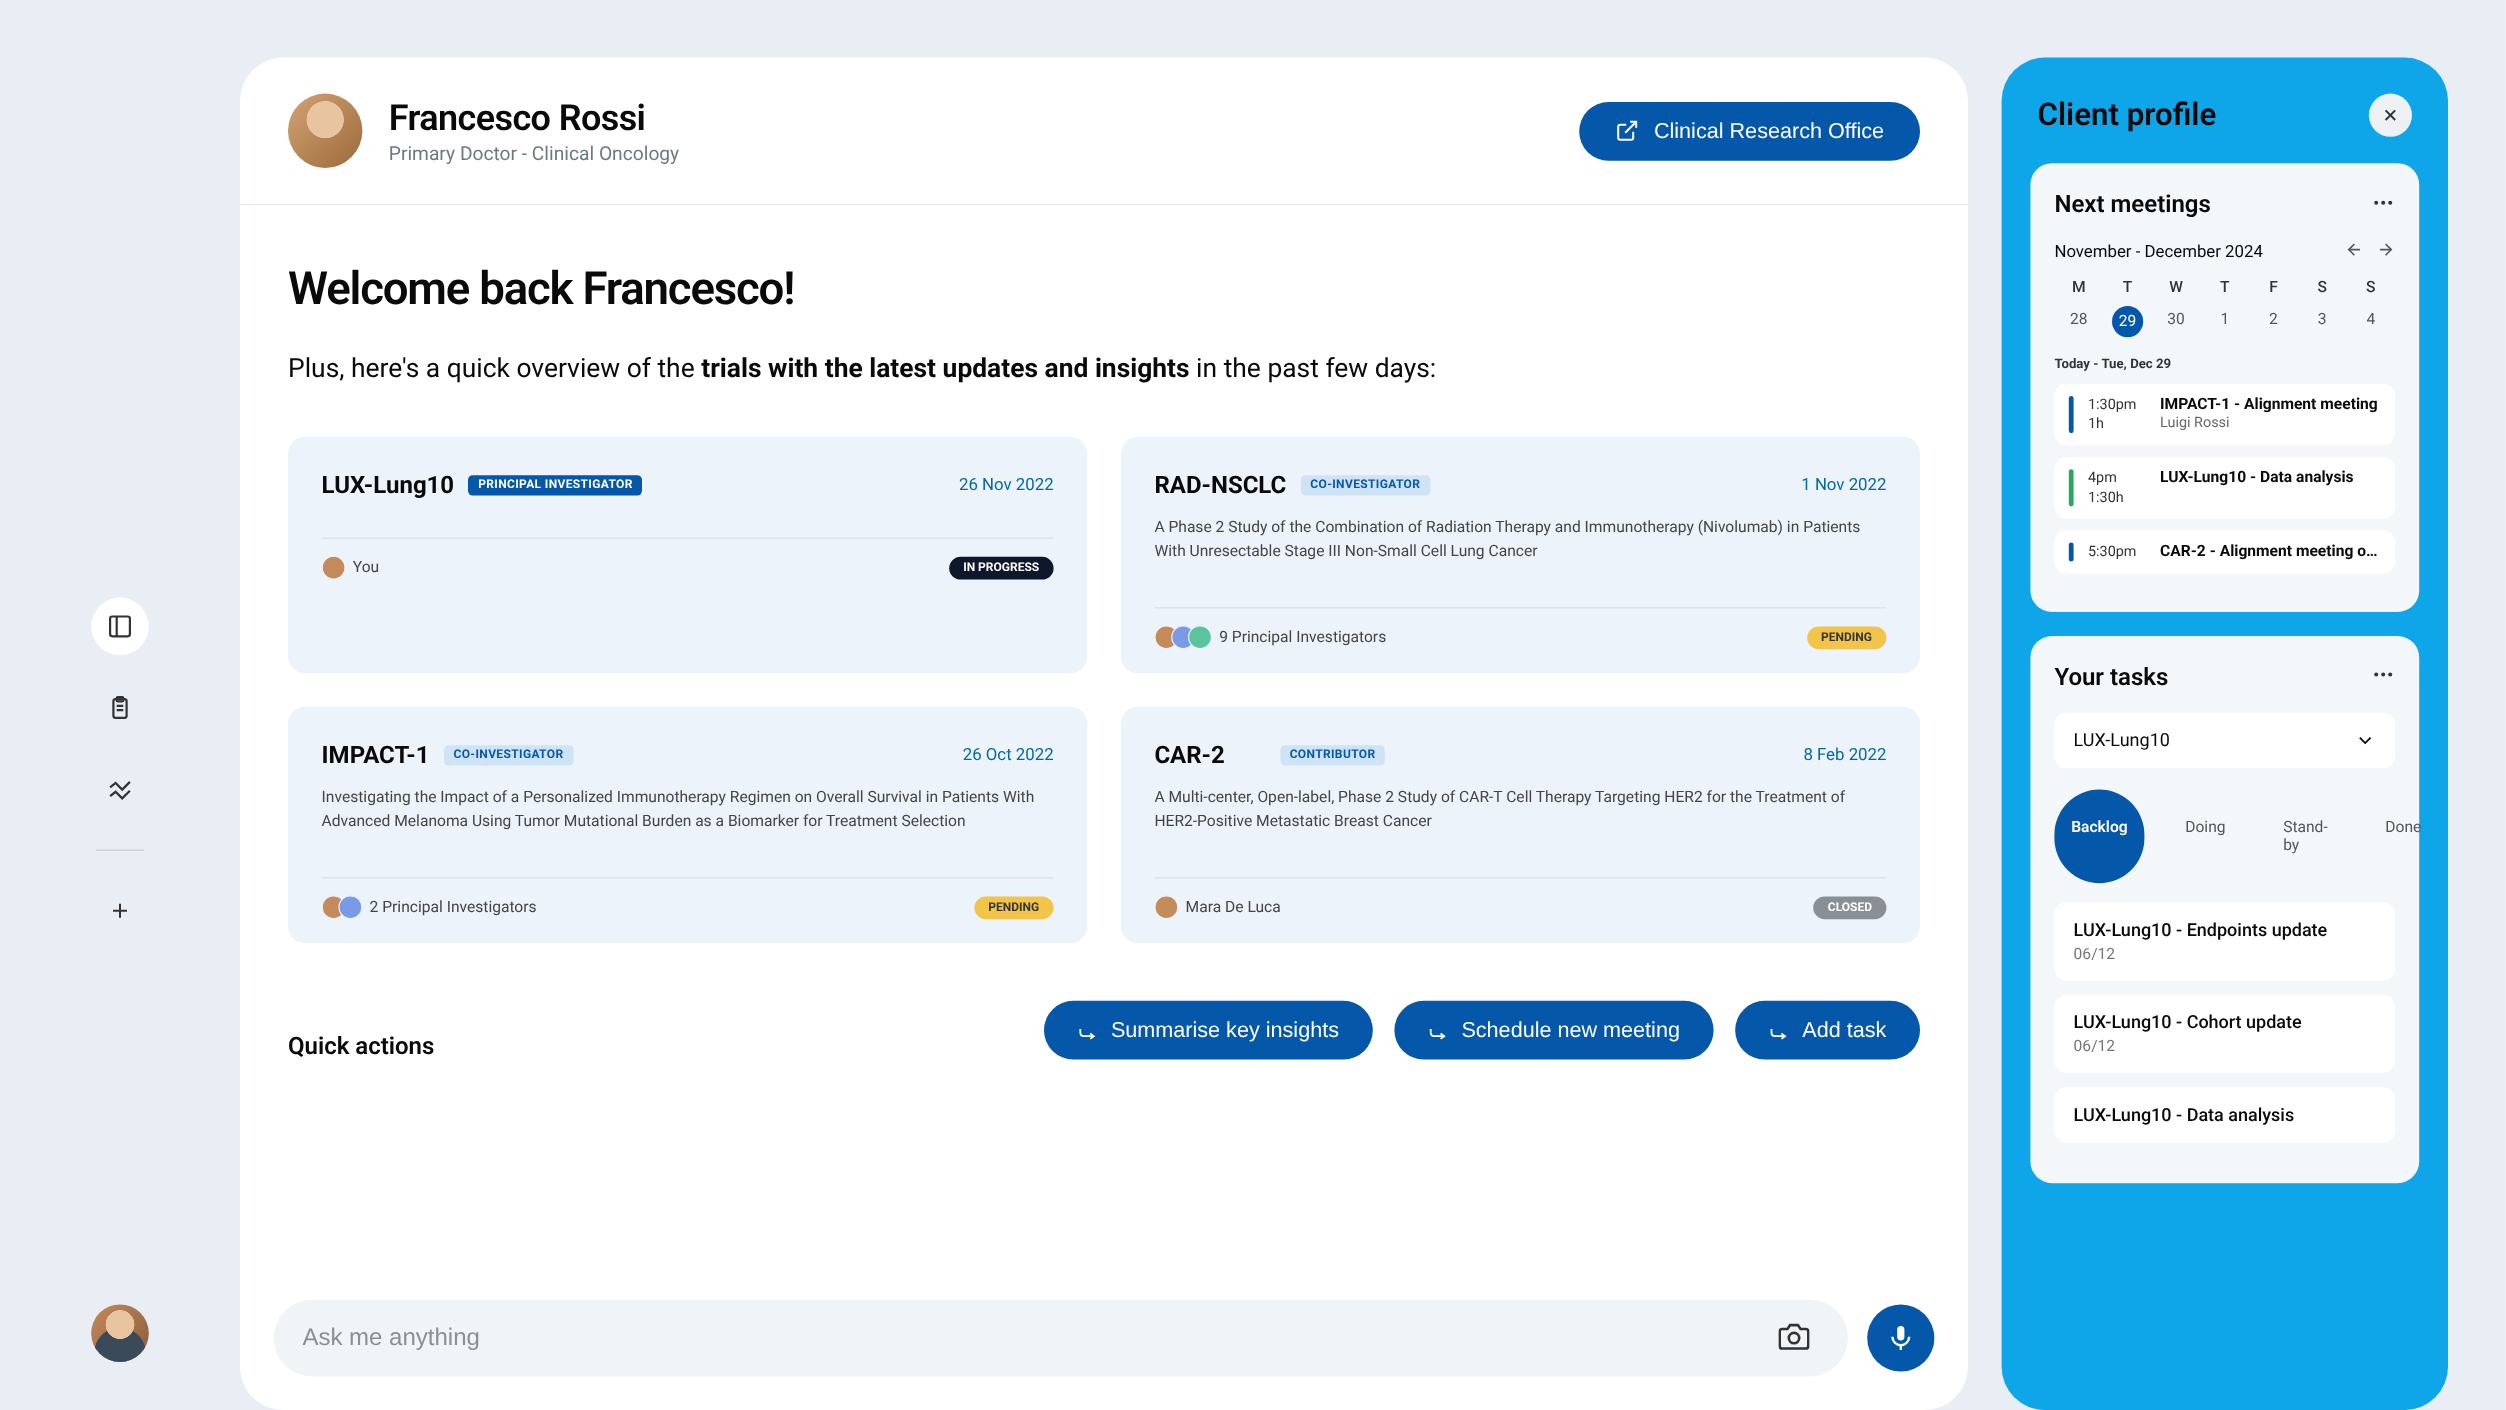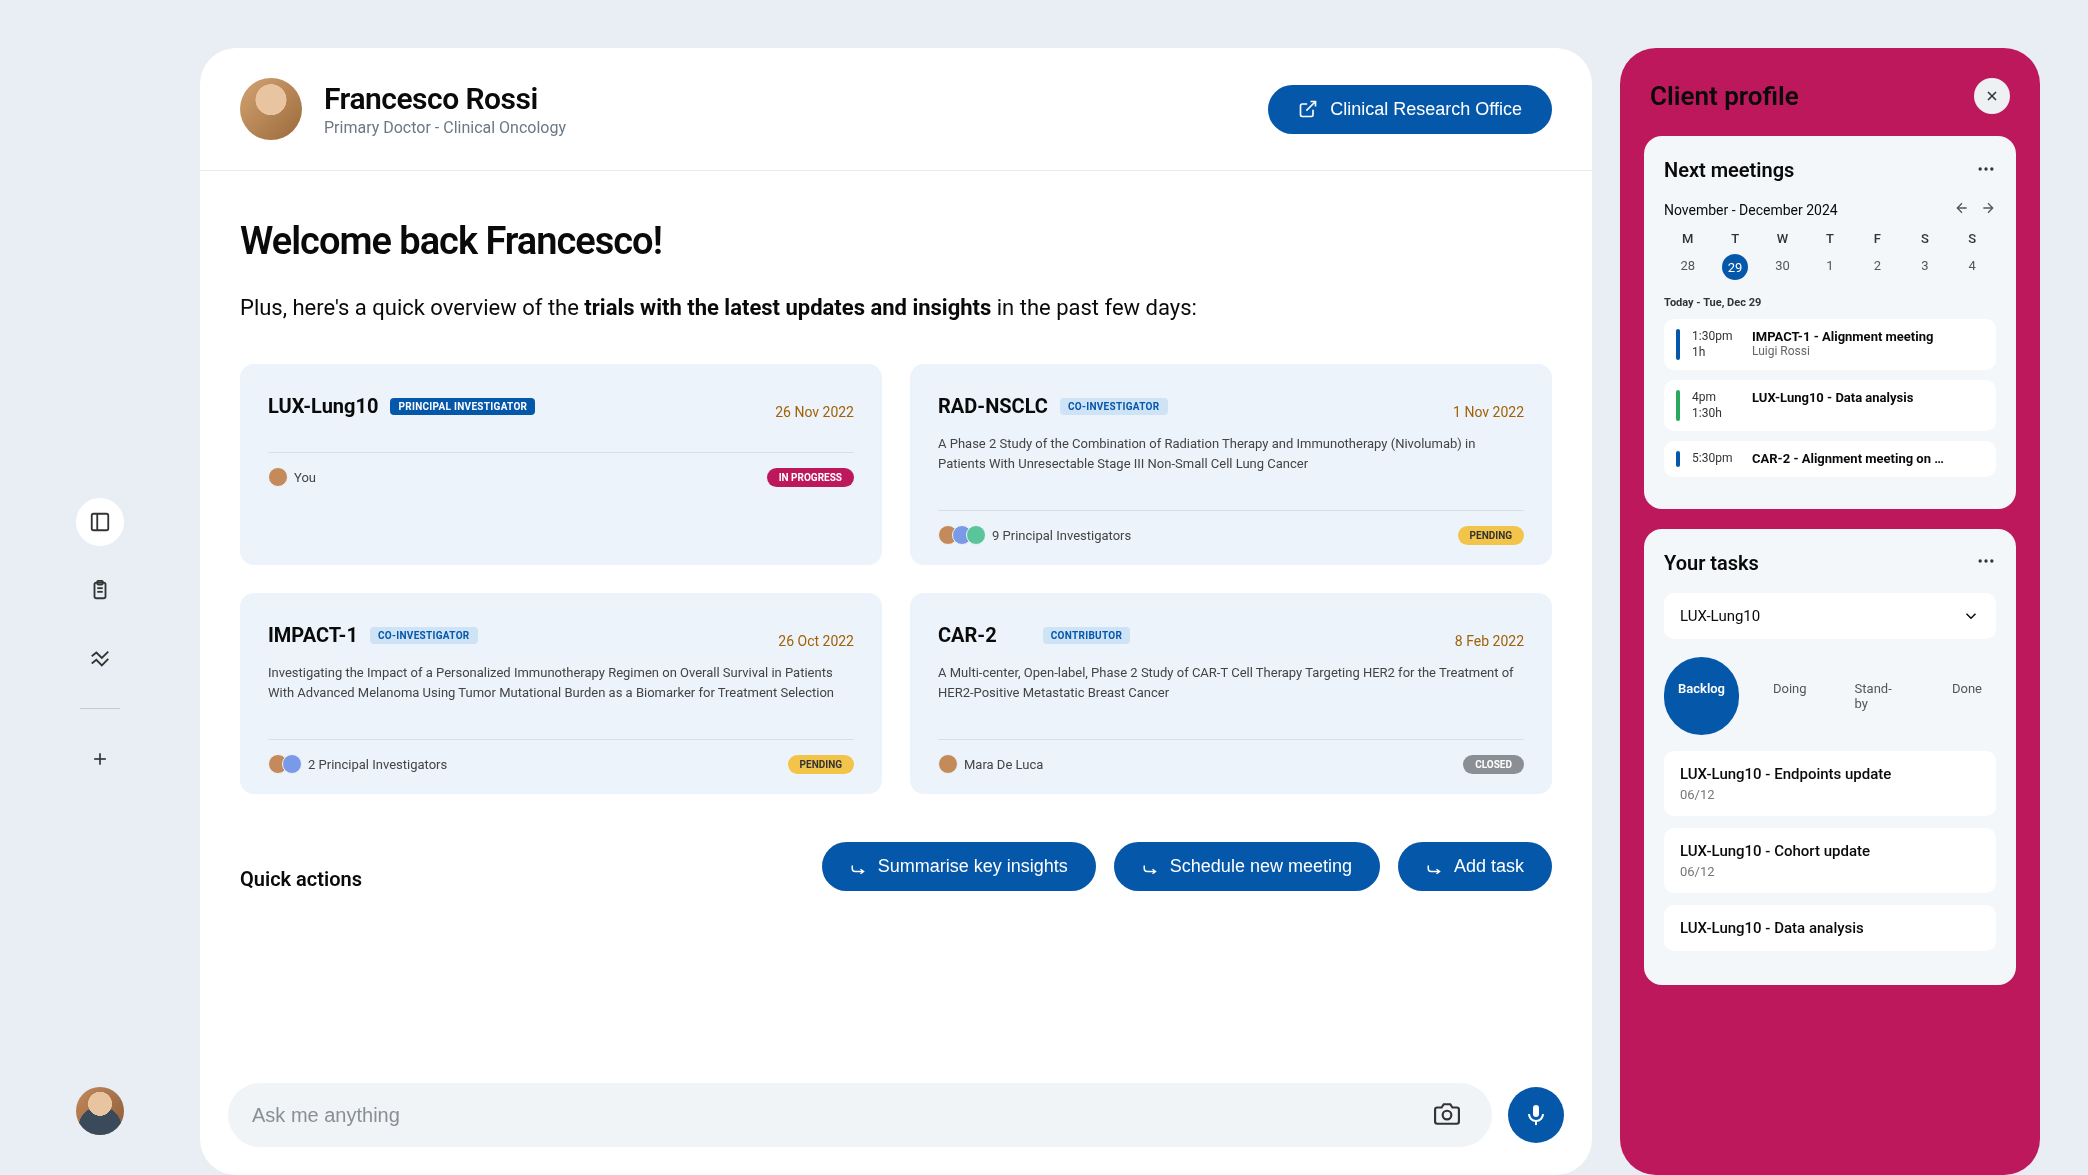--- a/index.html
+++ b/index.html
@@ -106,37 +106,37 @@
 .trial-top { display: flex; align-items: center; margin-bottom: 14px; }
 .trial-name { font-size: 20px; font-weight: 700; margin-right: 12px; }
 .role-badge {
   font-size: 10px; font-weight: 700; letter-spacing: 0.3px;
   padding: 3px 8px; border-radius: 4px;
   text-transform: uppercase;
 }
 .role-principal { background: #0557a9; color: #fff; }
 .role-co { background: #cfe3f7; color: #0557a9; }
 .role-contrib { background: #cfe3f7; color: #0557a9; margin-left: 34px; }
-.trial-date { margin-left: auto; font-size: 14px; color: #a16207; margin-top: 12px; }
+.trial-date { margin-left: auto; font-size: 14px; color: #0369a1; }
 .trial-desc { font-size: 13px; color: #444; line-height: 1.5; min-height: 58px; }
 .trial-sep { height: 1px; background: #d5e0ea; margin: 18px 0 14px; }
 .trial-foot { display: flex; align-items: center; }
 .avatars { display: flex; }
 .av { width: 20px; height: 20px; border-radius: 50%; border: 1.5px solid #ecf3fa; margin-right: -6px; }
 .av1 { background: #c48a5a; }
 .av2 { background: #7a9ae8; }
 .av3 { background: #5ac49a; }
 .trial-pi { font-size: 13px; color: #444; margin-left: 12px; }
 .status-badge {
   margin-left: auto;
   font-size: 10px; font-weight: 700;
   padding: 4px 12px; border-radius: 999px;
   text-transform: uppercase;
 }
-.st-progress { background: #be185d; color: #fff; }
+.st-progress { background: #0f172a; color: #fff; }
 .st-pending { background: #f2c44a; color: #333; }
 .st-closed { background: #8a8f95; color: #fff; }
 
 .quick { display: flex; align-items: flex-end; margin-top: 48px; }
 .quick-title { font-size: 20px; font-weight: 600; }
 .quick-btns { margin-left: auto; display: flex; gap: 18px; }
 .pill-btn {
   background: #0557a9; color: #fff;
   border: none; border-radius: 999px;
   padding: 14px 28px;
@@ -163,22 +163,22 @@
 .chat-input input::placeholder { color: #8a8f95; }
 .cam-btn { background: transparent; border: none; color: #333; cursor: pointer; padding: 8px; }
 .mic-btn {
   width: 56px; height: 56px; border-radius: 50%;
   background: #0557a9; border: none; cursor: pointer;
   display: flex; align-items: center; justify-content: center; color: #fff;
 }
 
 
 .right {
-  width: 420px;
-  background: #be185d;
+  width: 372px;
+  background: #0ea5e9;
   border-radius: 36px;
   padding: 30px 24px;
   overflow: hidden;
   display: flex; flex-direction: column;
 }
 .right-head { display: flex; align-items: center; margin-bottom: 22px; padding: 0 6px; }
 .right-head h2 { font-size: 26px; font-weight: 600; }
 .close-btn { margin-left: auto; width: 36px; height: 36px; border-radius: 50%; background: #eef1f4; border: none; cursor: pointer; display:flex;align-items:center;justify-content:center; color:#333; }
 
 .panel-card {

